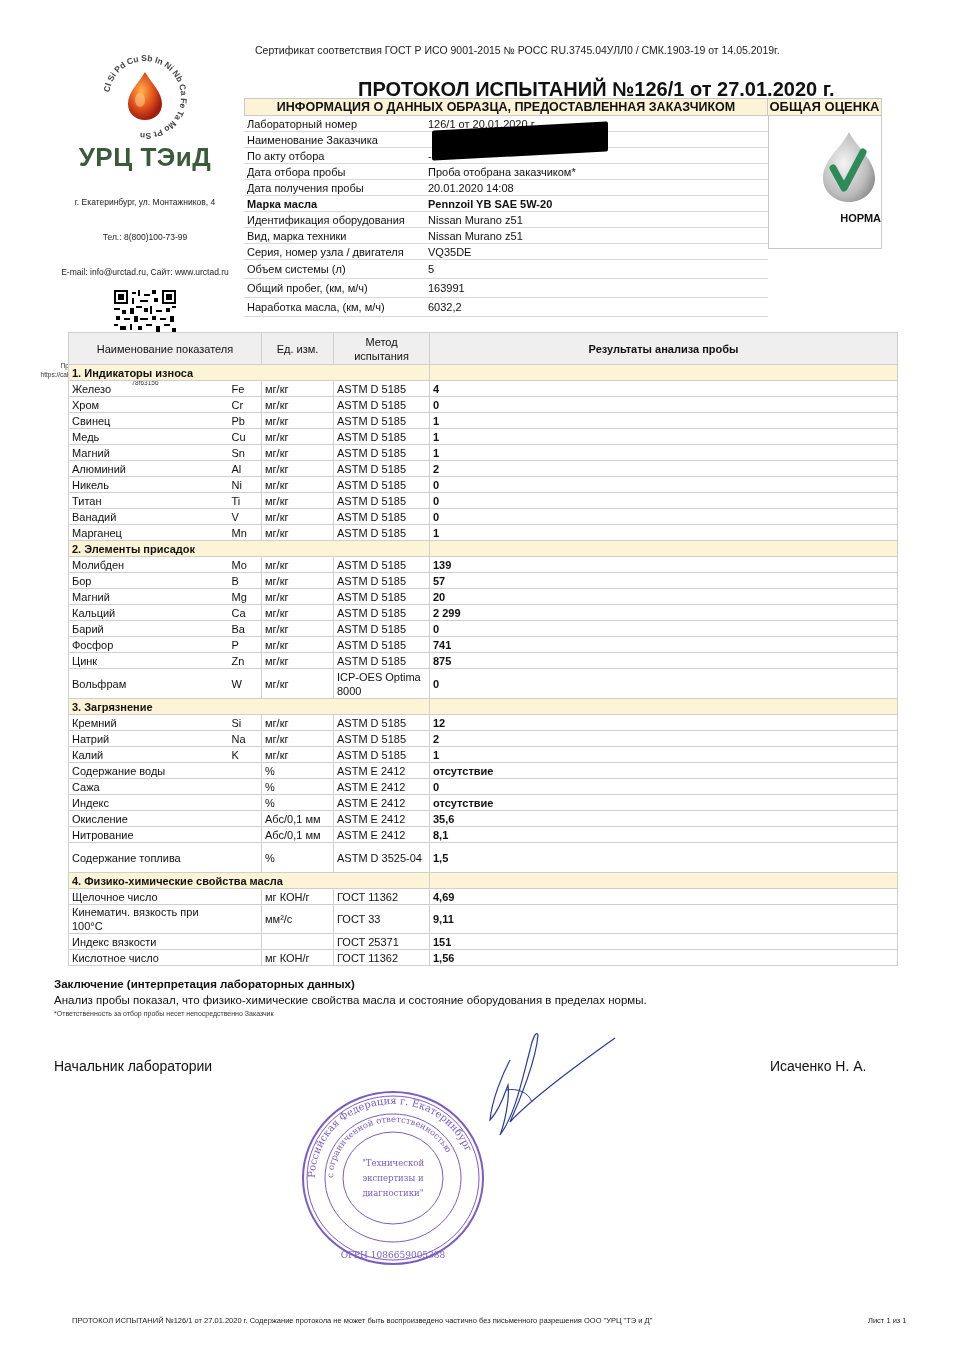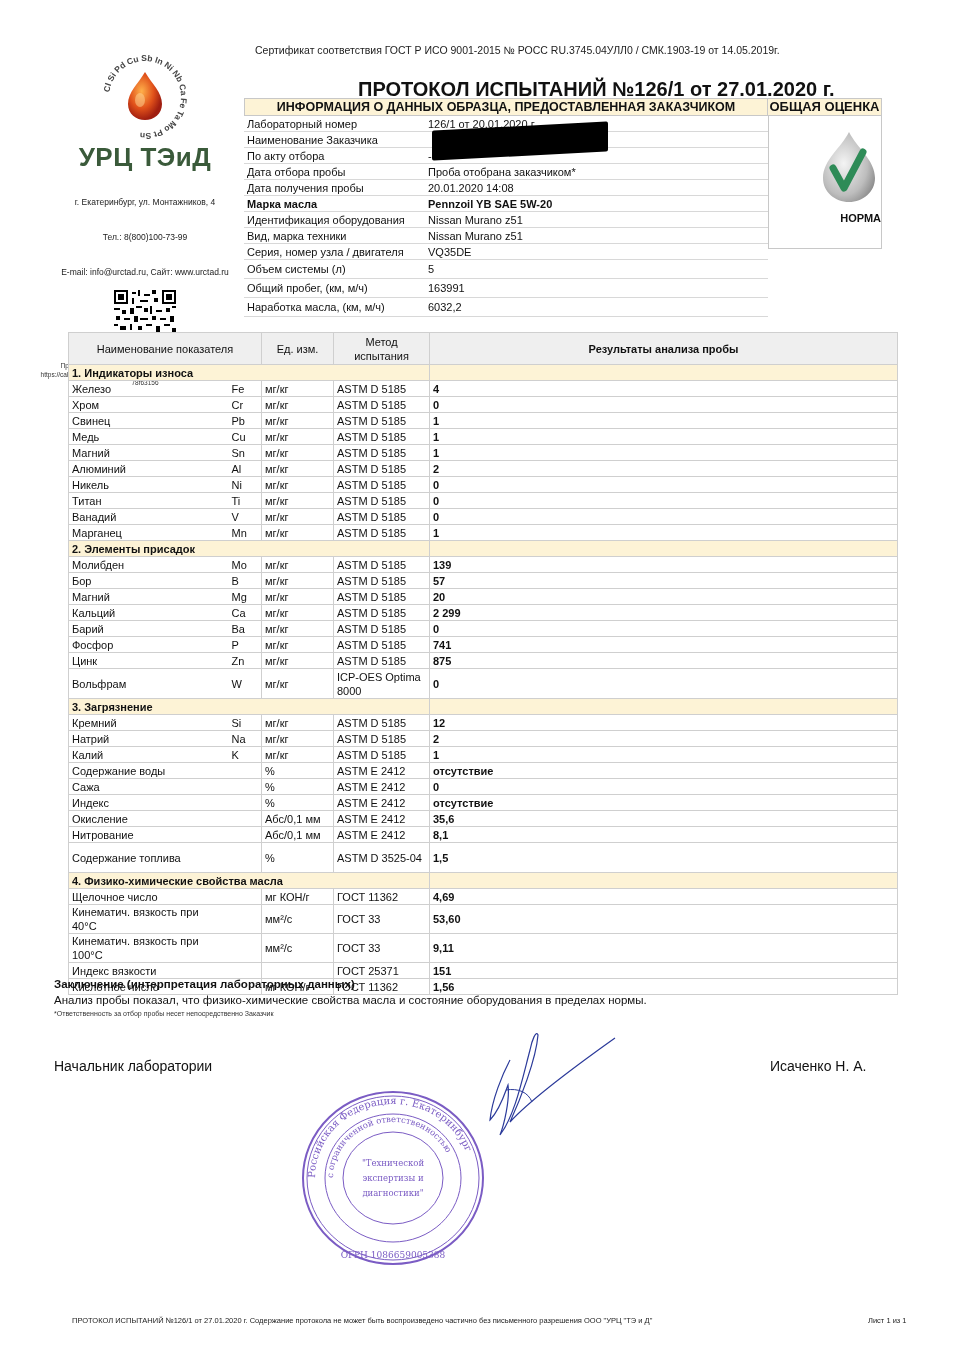--- a/index.html
+++ b/index.html
@@ -453,27 +453,20 @@
         <td></td>
       </tr>
       <tr>
         <td class="name">Щелочное число</td>
         <td class="sym"></td>
         <td>мг КОН/г</td>
         <td>ГОСТ 11362</td>
         <td class="val">4,69</td>
       </tr>
       <tr>
-        <td class="name">Кинематич. вязкость при 40°С</td>
-        <td class="sym"></td>
-        <td>мм²/с</td>
-        <td>ГОСТ 33</td>
-        <td class="val">53,60</td>
-      </tr>
-      <tr>
         <td class="name">Кинематич. вязкость при 100°С</td>
         <td class="sym"></td>
         <td>мм²/с</td>
         <td>ГОСТ 33</td>
         <td class="val">9,11</td>
       </tr>
       <tr>
         <td class="name">Индекс вязкости</td>
         <td class="sym"></td>
         <td></td>

